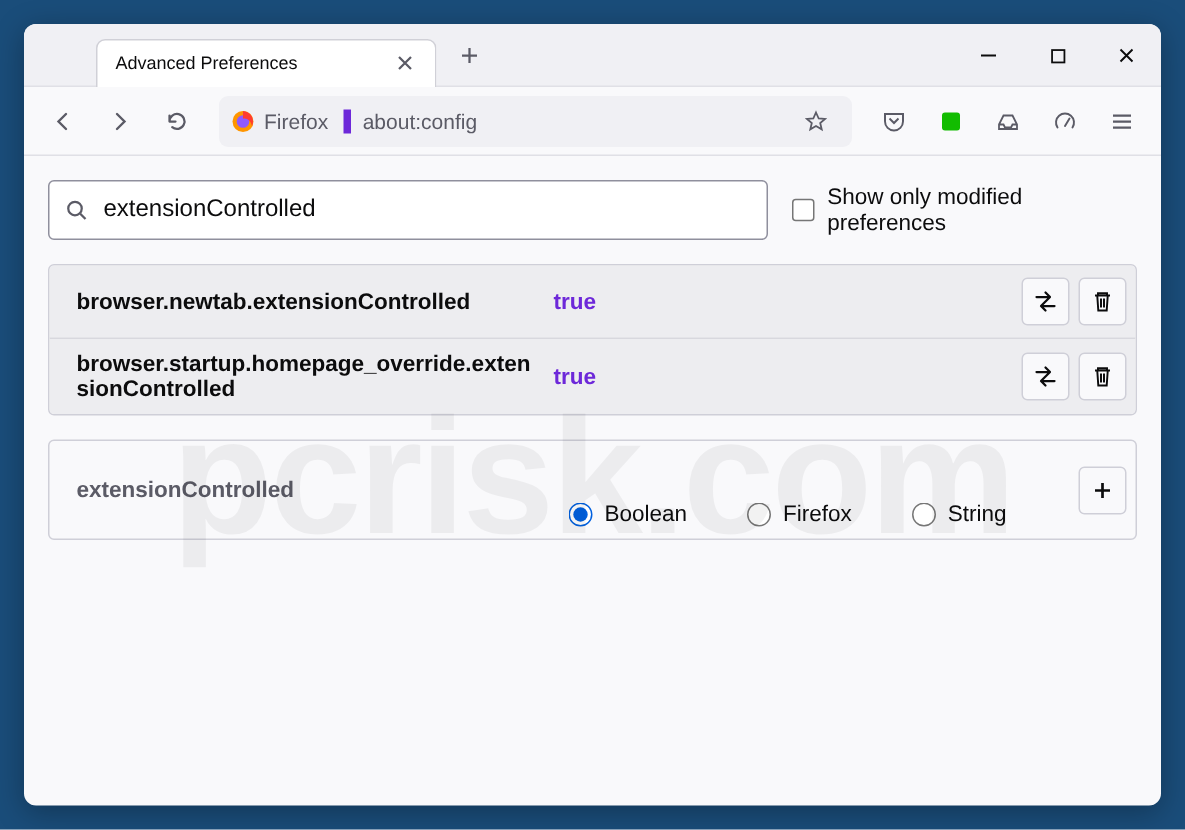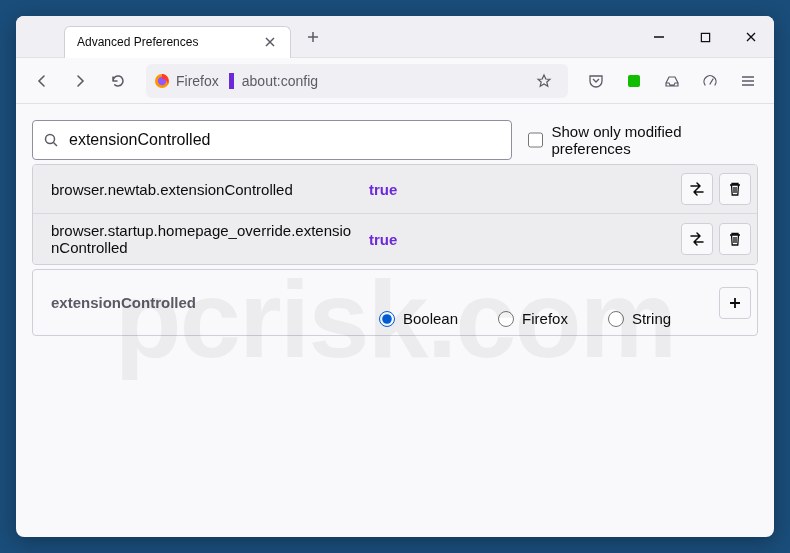--- a/index.html
+++ b/index.html
@@ -12,32 +12,32 @@
 .newtab-btn { width: 28px; height: 28px; display: flex; align-items: center; justify-content: center; margin-left: 8px; color: #5b5b66; cursor: pointer; border-radius: 4px; }
 .winctrl { position: absolute; right: 0; top: 0; height: 42px; display: flex; }
 .winctrl > div { width: 46px; height: 42px; display: flex; align-items: center; justify-content: center; cursor: pointer; color: #0c0c0d; }
 .toolbar { height: 46px; display: flex; align-items: center; padding: 0 10px; gap: 6px; border-bottom: 1px solid #e0e0e6; background: #f9f9fb; }
 .tbtn { width: 32px; height: 32px; display: flex; align-items: center; justify-content: center; color: #5b5b66; cursor: pointer; border-radius: 4px; }
 .urlbar { flex: 1; height: 34px; background: #f0f0f4; border-radius: 6px; display: flex; align-items: center; padding: 0 8px; gap: 8px; margin: 0 6px; }
 .url-identity { display: flex; align-items: center; gap: 6px; font-size: 14px; color: #5b5b66; padding-right: 10px; border-right: 5px solid #6d28d9; justify-content: flex-end; }
 .ff-icon { width: 16px; height: 16px; }
 .url-text { font-size: 14px; color: #5b5b66; flex: 1; }
 .tbtn.green { color: #2ac3a2; }
-.content { flex: 1; padding: 16px 8px; display: flex; flex-direction: column; gap: 4px; }
+.content { flex: 1; padding: 16px 8px; display: flex; flex-direction: column; gap: 16px; }
 .searchrow { display: flex; align-items: center; gap: 16px; padding: 0 8px; }
 .searchbox { flex: 0 0 480px; height: 40px; border: 1px solid #8f8f9d; border-radius: 4px; display: flex; align-items: center; padding: 0 10px; gap: 10px; background: #fff; }
 .searchbox svg { color: #5b5b66; flex-shrink: 0; }
 .searchinput { border: none; outline: none; font-size: 16px; flex: 1; color: #0c0c0d; background: transparent; }
 .check-row { display: flex; align-items: center; gap: 8px; font-size: 15px; color: #0c0c0d; }
 .check-row input { width: 16px; height: 16px; }
 .preflist { border: 1px solid #cfcfd8; border-radius: 4px; margin: 0 8px; overflow: hidden; }
 .prefrow { display: flex; align-items: stretch; min-height: 44px; padding: 8px 6px; gap: 10px; }
 .prefrow.modified { background: #ededf0; }
 .prefrow + .prefrow { border-top: 1px solid #d8d8de; }
-.pref-name { flex: 0 0 320px; font-size: 15px; font-weight: 400; color: #0c0c0d; display: flex; align-items: center; word-break: break-word; padding-left: 12px; }
+.pref-name { flex: 0 0 320px; font-size: 15px; font-weight: 700; color: #0c0c0d; display: flex; align-items: center; word-break: break-word; padding-left: 12px; }
 .pref-name.light { font-weight: 600; color: #5b5b66; }
 .pref-value { flex: 1; font-size: 15px; font-weight: 700; color: #6d28d9; display: flex; align-items: center; }
 .pref-actions { display: flex; align-items: center; gap: 6px; }
 .ibtn { width: 32px; height: 32px; border: 1px solid #cfcfd8; border-radius: 4px; background: #f9f9fb; display: flex; align-items: center; justify-content: center; cursor: pointer; color: #0c0c0d; }
 .type-opts { flex: 1; display: flex; align-items: center; gap: 40px; padding-left: 10px; }
 .radio-opt { display: flex; align-items: center; gap: 8px; font-size: 15px; color: #0c0c0d; margin-top: 32px; }
 .radio-opt input { width: 16px; height: 16px; accent-color: #0060df; }
 .newrow { margin: 0 8px; border: 1px solid #cfcfd8; border-radius: 4px; display: flex; align-items: center; min-height: 48px; padding: 8px 6px; gap: 10px; }
 .watermark { position: absolute; left: 50%; top: 58%; transform: translate(-50%, -50%); font-size: 110px; font-weight: 700; color: rgba(0,0,0,0.05); letter-spacing: -2px; pointer-events: none; white-space: nowrap; }
 </style>

